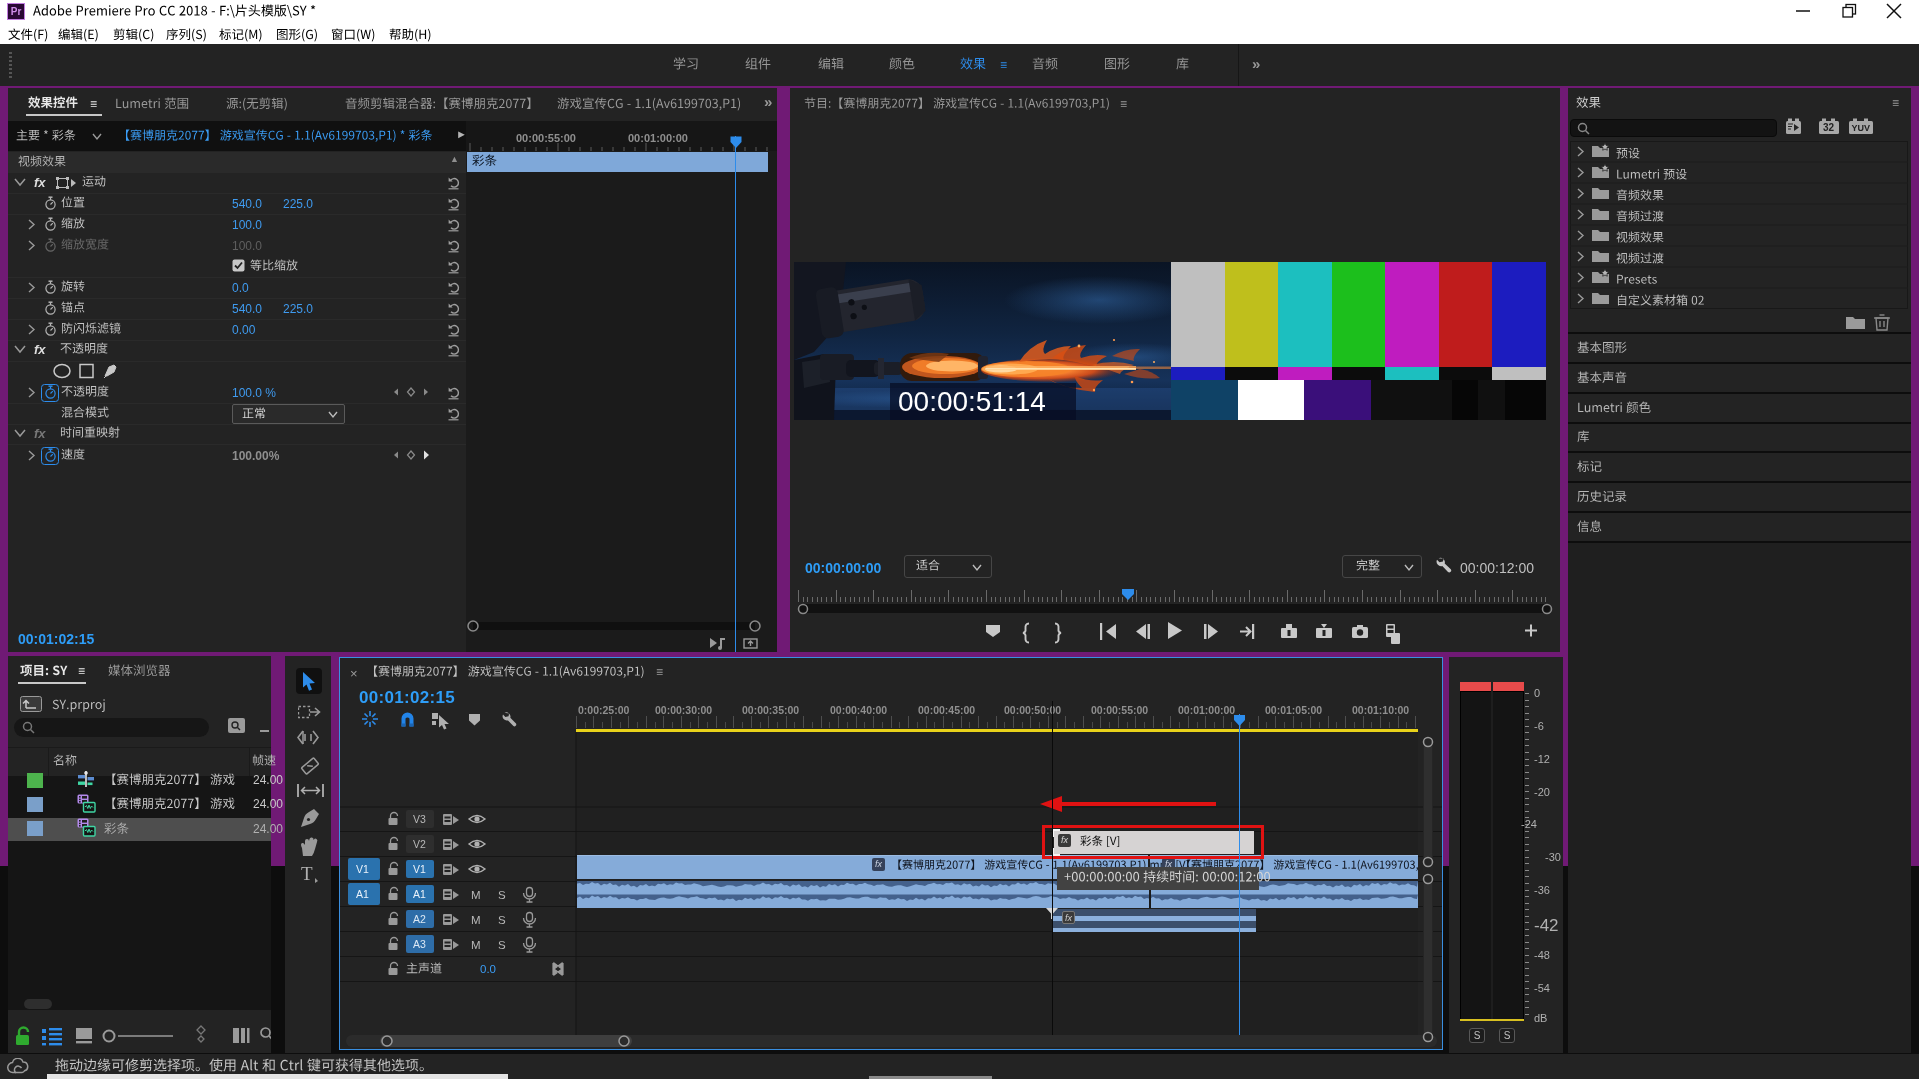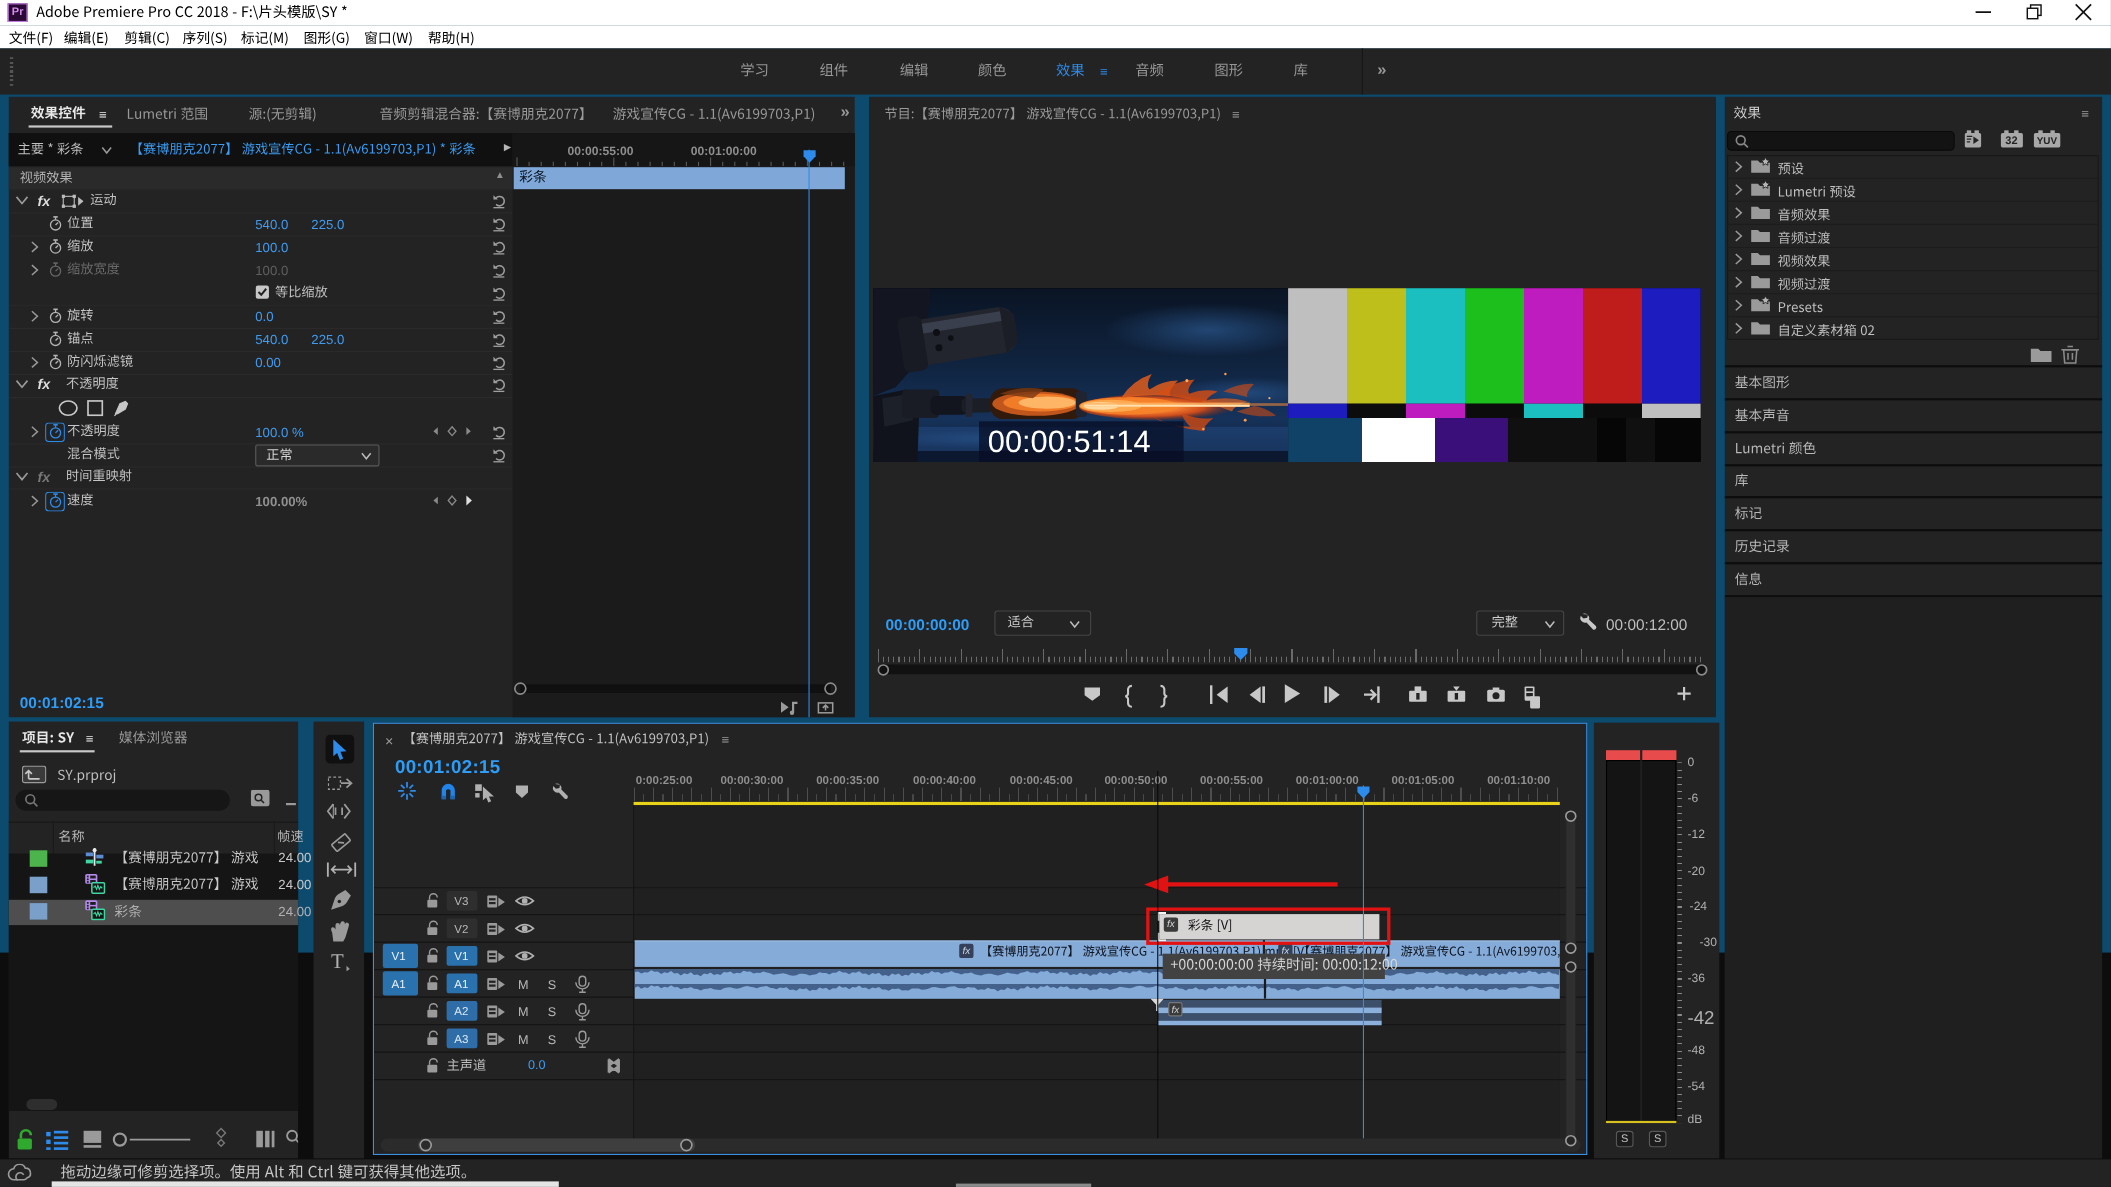--- a/index.html
+++ b/index.html
@@ -1,18 +1,18 @@
 <!DOCTYPE html>
 <html><head>
 <meta charset="utf-8">
 <style>
 * { margin:0; padding:0; box-sizing:border-box; }
 html,body { width:1919px; height:1079px; overflow:hidden; background:#0d0d0d; font-family:"Liberation Sans",sans-serif; }
 .abs { position:absolute; }
-#stage { position:relative; width:1919px; height:866px; background:#0c4a6e; }
+#stage { position:relative; width:1919px; height:866px; background:#701a75; }
 #titlebar { left:0; top:0; width:1919px; height:23px; background:#ffffff; color:#000; }
 #menubar { left:0; top:23px; width:1919px; height:21px; background:#ffffff; color:#000; }
 #prlogo { left:7px; top:3px; width:18px; height:17px; background:#2a0934; border:1px solid #c17ce0; color:#cf8ee8; font-size:10px; font-weight:bold; text-align:center; line-height:15px; }
 #wsbar { left:0; top:44px; width:1919px; height:42px; background:#232323; }
 .panel { position:absolute; background:#232323; }
 .txt { position:absolute; font-size:12px; color:#bfbfbf; white-space:nowrap; }
 .val { color:#3f9bf0; }
 .dim { color:#8f8f8f;font-weight:bold; }
 </style>
 </head>
@@ -2090,21 +2090,21 @@
   <div class="panel" style="left:1449px;top:657px;width:114px;height:396px">
     <div class="abs" style="left:11px;top:25px;width:31px;height:9px;background:#e84b4b"></div>
     <div class="abs" style="left:44px;top:25px;width:31px;height:9px;background:#e84b4b"></div>
     <div class="abs" style="left:11px;top:34px;width:64px;height:330px;background:#141414;border:1px solid #000"></div>
     <div class="abs" style="left:42px;top:34px;width:2px;height:330px;background:#1e1e1e"></div>
     <div class="abs" style="left:76px;top:36px;width:4px;height:328px;background:repeating-linear-gradient(#8a8a8a 0 1px,transparent 1px 6.55px)"></div>
     <span class="txt" style="left:85px;top:30px;font-size:11px;color:#b0b0b0">0</span>
     <span class="txt" style="left:85px;top:63px;font-size:11px;color:#b0b0b0">-6</span>
     <span class="txt" style="left:85px;top:96px;font-size:11px;color:#b0b0b0">-12</span>
     <span class="txt" style="left:85px;top:129px;font-size:11px;color:#b0b0b0">-20</span>
-    <span class="txt" style="left:87px;top:161px;font-size:11px;color:#b0b0b0">-24</span>
+    <span class="txt" style="left:72px;top:161px;font-size:11px;color:#b0b0b0">-24</span>
     <span class="txt" style="left:96px;top:194px;font-size:11px;color:#b0b0b0">-30</span>
     <span class="txt" style="left:85px;top:227px;font-size:11px;color:#b0b0b0">-36</span>
     <span class="txt" style="left:85px;top:259px;font-size:17px;color:#b0b0b0">-42</span>
     <span class="txt" style="left:85px;top:292px;font-size:11px;color:#b0b0b0">-48</span>
     <span class="txt" style="left:85px;top:325px;font-size:11px;color:#b0b0b0">-54</span>
     <span class="txt" style="left:85px;top:355px;font-size:11px;color:#b0b0b0">dB</span>
     <div class="abs" style="left:11px;top:362px;width:64px;height:2px;background:#d8c021"></div>
     <div class="abs" style="left:20px;top:371px;width:16px;height:15px;background:#1c1c1c;border:1px solid #585858;border-radius:3px;color:#c0c0c0;font-size:10px;text-align:center;line-height:13px">S</div>
     <div class="abs" style="left:50px;top:371px;width:16px;height:15px;background:#1c1c1c;border:1px solid #585858;border-radius:3px;color:#c0c0c0;font-size:10px;text-align:center;line-height:13px">S</div>
   </div>

